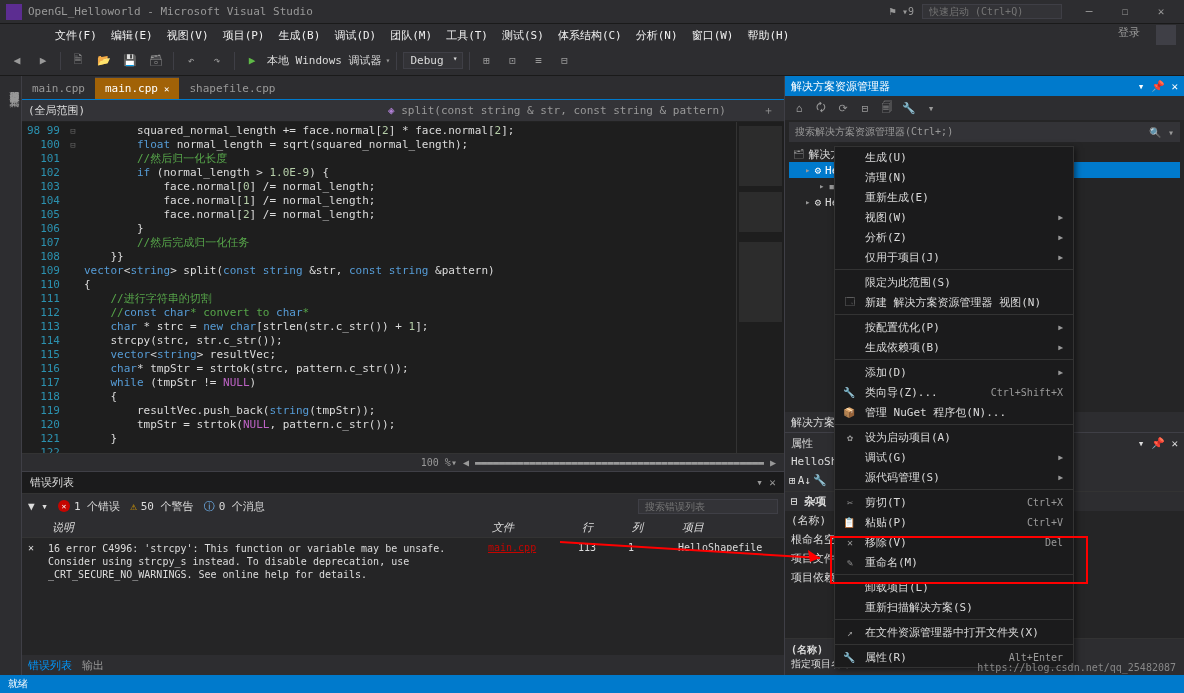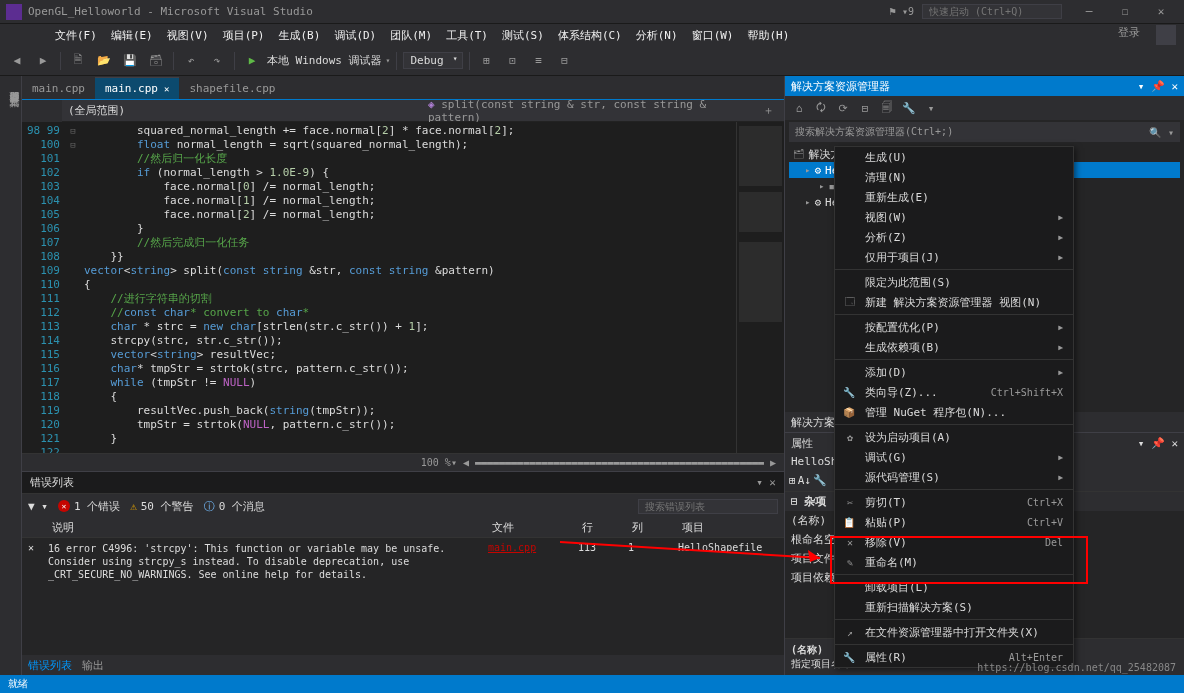--- a/index.html
+++ b/index.html
@@ -27,24 +27,24 @@
 .toolbar .dbgtxt { color: #dcdcdc; font-size: 11px; }
 .toolbar .dropdown { background: #333337; border: 1px solid #3f3f46; padding: 1px 18px 1px 6px; font-size: 11px; color: #dcdcdc; position: relative; }
 .toolbar .dropdown::after { content: '▾'; position: absolute; right: 4px; font-size: 8px; }
 
 .main-area { display: flex; height: calc(100% - 76px - 18px); }
 .left-strip { width: 22px; background: #2d2d30; border-right: 1px solid #3f3f46; writing-mode: vertical-rl; font-size: 10px; color: #999; padding-top: 8px; }
 
 .editor-zone { flex: 1; display: flex; flex-direction: column; min-width: 0; }
 .tabs { background: #2d2d30; height: 24px; display: flex; align-items: flex-end; border-bottom: 1px solid #007acc; }
 .tab { padding: 4px 10px; font-size: 11px; color: #999; background: #2d2d30; cursor: pointer; }
-.tab.active { background: #0c4a6e; color: #fff; border-top: 1px solid #3f3f46; }
+.tab.active { background: #a16207; color: #fff; border-top: 1px solid #3f3f46; }
 .tab .close { margin-left: 6px; font-size: 9px; }
 
-.nav-bar { background: #333337; height: 22px; display: flex; align-items: center; padding: 0 6px; font-size: 11px; color: #dcdcdc; border-bottom: 1px solid #222; margin-left: 40px; }
+.nav-bar { background: #333337; height: 22px; display: flex; align-items: center; padding: 0 6px; font-size: 11px; color: #dcdcdc; border-bottom: 1px solid #222; }
 .nav-bar .scope { flex: 0 0 360px; }
 .nav-bar .func { flex: 1; color: #999; }
 .nav-bar .plus { color: #999; margin-right: 4px; }
 
 .code-wrap { flex: 1; display: flex; background: #1e1e1e; overflow: hidden; position: relative; }
 .gutter { width: 44px; background: #1e1e1e; color: #2b91af; font-family: Consolas, monospace; font-size: 11px; text-align: right; padding: 2px 6px 0 0; line-height: 14px; }
 .fold { width: 14px; background: #1e1e1e; color: #666; font-size: 9px; padding-top: 2px; line-height: 14px; text-align: center; }
 .code { flex: 1; font-family: Consolas, monospace; font-size: 11px; line-height: 14px; padding: 2px 0 0 4px; white-space: pre; color: #dcdcdc; overflow: hidden; }
 .minimap { width: 48px; background: #1e1e1e; border-left: 1px solid #333; position: relative; }
 .minimap .mm { position: absolute; left: 2px; right: 2px; background: #3a3a3a; opacity: 0.5; }
@@ -53,21 +53,21 @@
 
 .error-panel { background: #252526; border-top: 1px solid #3f3f46; }
 .error-header { background: #1b1b1c; height: 22px; display: flex; align-items: center; padding: 0 8px; font-size: 11px; color: #dcdcdc; border-bottom: 1px solid #333; }
 .error-header .pin { margin-left: auto; color: #999; }
 .error-filters { background: #2d2d30; height: 24px; display: flex; align-items: center; padding: 0 6px; gap: 10px; font-size: 11px; }
 .error-filters .ef { display: flex; align-items: center; gap: 4px; color: #dcdcdc; }
 .error-filters .red-circle { width: 12px; height: 12px; border-radius: 50%; background: #c50500; display: inline-flex; align-items: center; justify-content: center; color: #fff; font-size: 8px; }
 .error-filters .yellow-tri { color: #e9a700; }
 .error-filters .blue-i { color: #75beff; }
 .error-filters .search { margin-left: auto; background: #333337; border: 1px solid #3f3f46; color: #999; padding: 1px 6px; font-size: 10px; width: 140px; }
-.error-cols { background: #2d2d30; height: 20px; display: flex; padding: 0 6px; font-size: 11px; color: #dcdcdc; border-bottom: 1px solid #333; align-items: center; }
+.error-cols { background: #2d2d30; height: 20px; display: flex; padding: 0 6px; font-size: 11px; color: #dcdcdc; border-bottom: 1px solid #333; align-items: center; font-style: italic; }
 .error-cols > div { padding: 0 4px; }
 .error-row { display: flex; padding: 4px 6px; font-size: 10px; color: #dcdcdc; align-items: flex-start; }
 .error-row .ic { width: 20px; }
 .error-tabs { background: #2d2d30; height: 20px; display: flex; align-items: center; padding: 0 6px; gap: 10px; font-size: 11px; }
 .error-tabs .et { color: #999; }
 .error-tabs .et.active { color: #0097fb; }
 
 .right-panel { width: 400px; background: #252526; border-left: 1px solid #3f3f46; display: flex; flex-direction: column; }
 .panel-title { background: #007acc; height: 20px; display: flex; align-items: center; padding: 0 6px; font-size: 11px; color: #fff; }
 .panel-title .ptxt { flex: 1; }

